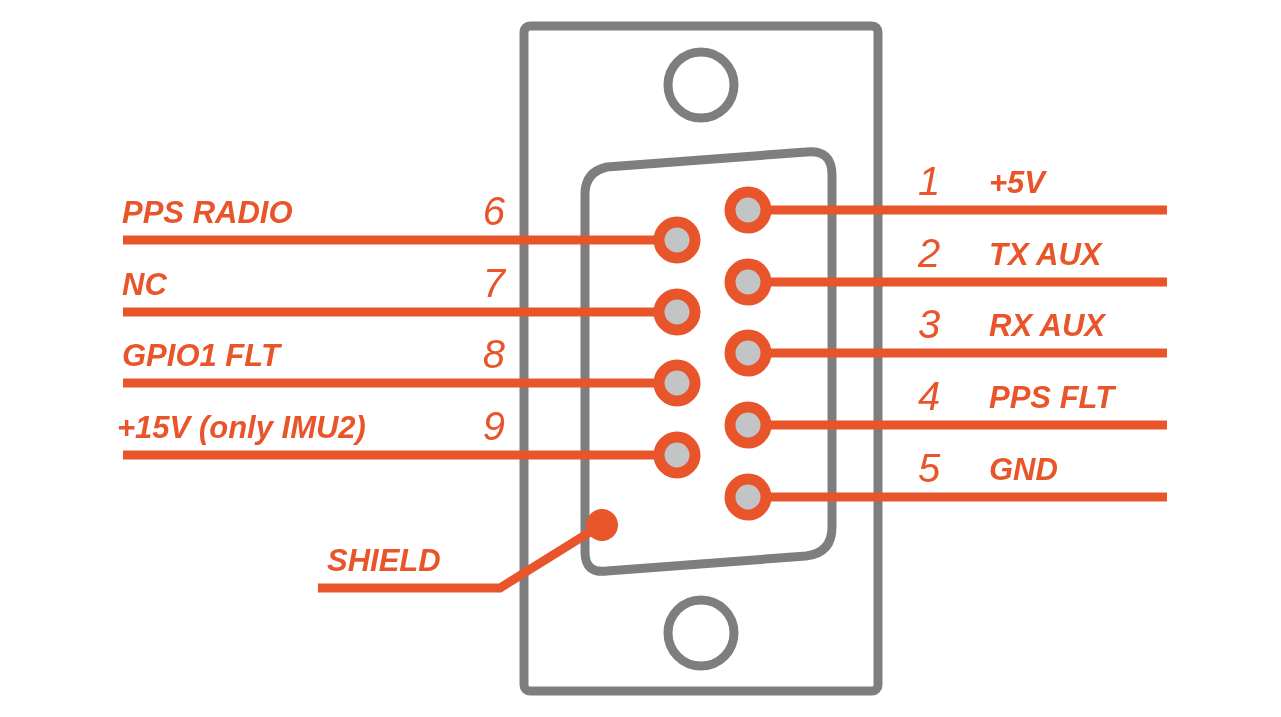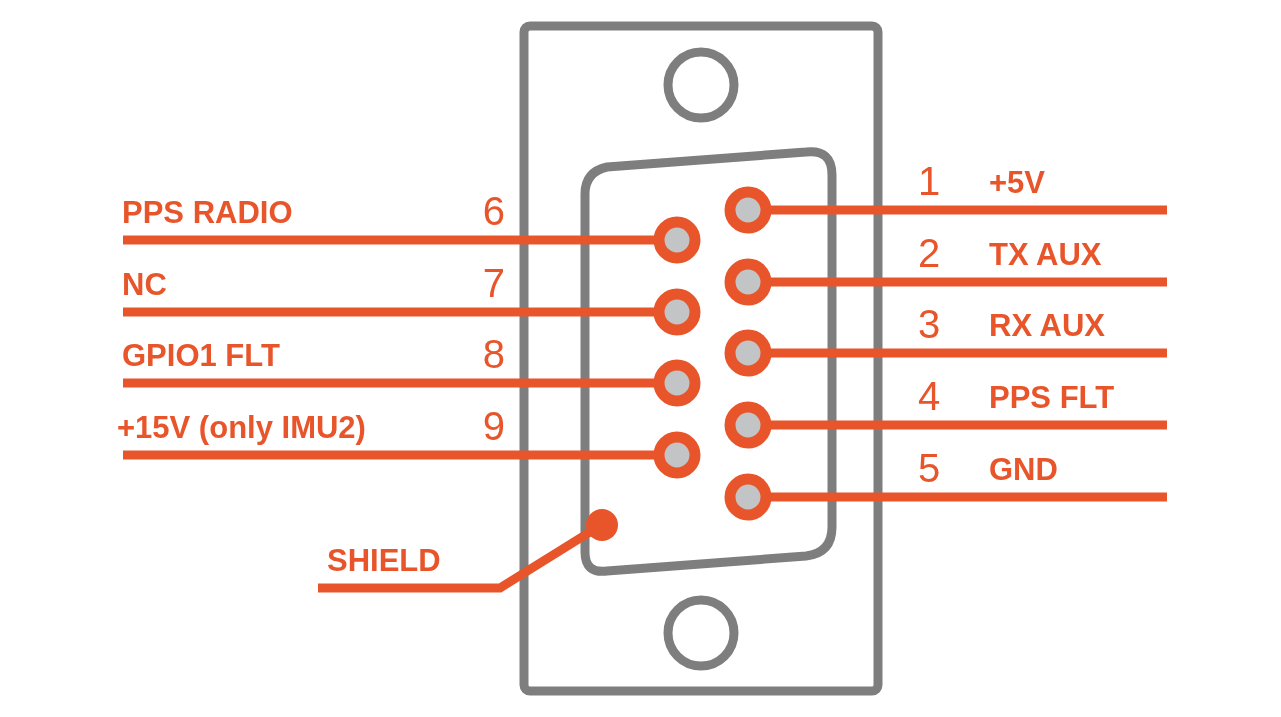--- a/index.html
+++ b/index.html
@@ -11,20 +11,21 @@
     width: 1281px;
     height: 717px;
     overflow: hidden;
     font-family: "Liberation Sans", sans-serif;
   }
   #diagram-root {
     position: relative;
     width: 1256px;
     height: 717px;
     background: #ffffff;
+    font-style: italic;
   }
   svg#connector-svg {
     position: absolute;
     left: 0;
     top: 0;
     width: 1281px;
     height: 717px;
     display: block;
   }
   .pin-label {

